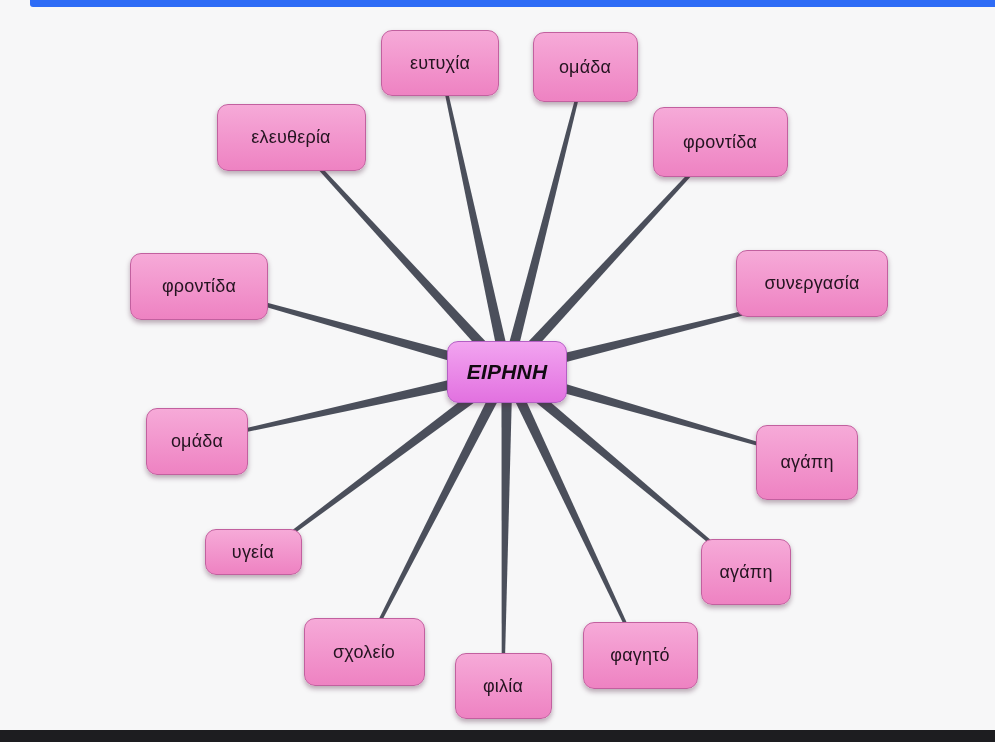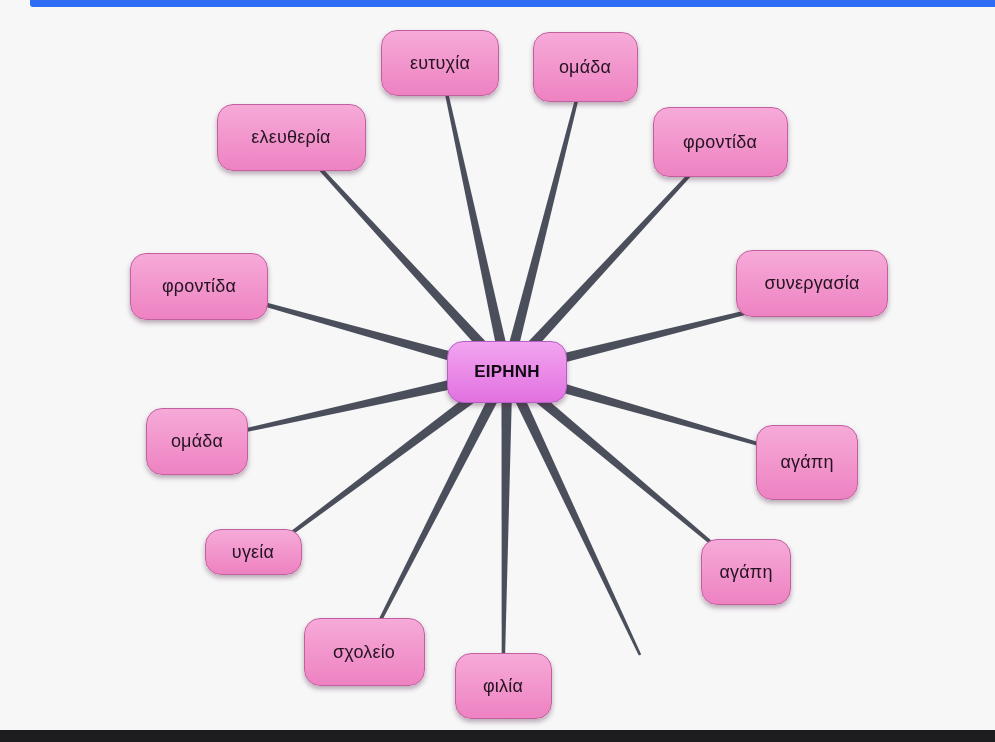--- a/index.html
+++ b/index.html
@@ -39,35 +39,36 @@
   }
   .node-layer {
     position: absolute;
     inset: 0;
   }
   .mm-node {
     position: absolute;
     display: flex;
     align-items: center;
     justify-content: center;
-    border-radius: 16px;
+    border-radius: 11px;
     box-sizing: border-box;
     cursor: pointer;
     font-size: 18px;
     letter-spacing: 0.2px;
     box-shadow: 0 3px 5px rgba(70, 25, 55, 0.35);
     user-select: none;
   }
   .mm-node .label {
     pointer-events: none;
     white-space: nowrap;
   }
   .mm-node.center .label {
     font-weight: bold;
-    font-size: 17px;
+    font-size: 21px;
+    font-style: italic;
   }
 </style>
 </head>
 <body style="background: rgb(247, 247, 248);">
 
 <div class="canvas">
   <div class="top-bar" style="background: rgb(46, 108, 246);"></div>
   <svg class="edges" width="995" height="742" viewBox="0 0 995 742">
       <polygon points="512.4,370.8 441.3,62.7 438.7,63.3 501.6,373.2" fill="#4b4f5b"></polygon>
       <polygon points="512.3,373.4 586.3,67.3 583.7,66.7 501.7,370.6" fill="#4b4f5b"></polygon>
@@ -95,20 +96,23 @@
       </div>
       <div class="mm-node" style="left: 736px; top: 250px; width: 152px; height: 67px; background: linear-gradient(rgb(246, 170, 216), rgb(238, 130, 194)); border: 1.5px solid rgb(194, 96, 159); color: rgb(36, 20, 32);">
         <span class="label">συνεργασία</span>
       </div>
       <div class="mm-node" style="left: 756px; top: 425px; width: 102px; height: 75px; background: linear-gradient(rgb(246, 170, 216), rgb(238, 130, 194)); border: 1.5px solid rgb(194, 96, 159); color: rgb(36, 20, 32);">
         <span class="label">αγάπη</span>
       </div>
       <div class="mm-node" style="left: 701px; top: 539px; width: 90px; height: 66px; background: linear-gradient(rgb(246, 170, 216), rgb(238, 130, 194)); border: 1.5px solid rgb(194, 96, 159); color: rgb(36, 20, 32);">
         <span class="label">αγάπη</span>
       </div>
+      <div class="mm-node" style="left: 582.5px; top: 621.5px; width: 115px; height: 67px; background: linear-gradient(rgb(246, 170, 216), rgb(238, 130, 194)); border: 1.5px solid rgb(194, 96, 159); color: rgb(36, 20, 32);">
+        <span class="label">φαγητό</span>
+      </div>
       <div class="mm-node" style="left: 454.5px; top: 653px; width: 97px; height: 66px; background: linear-gradient(rgb(246, 170, 216), rgb(238, 130, 194)); border: 1.5px solid rgb(194, 96, 159); color: rgb(36, 20, 32);">
         <span class="label">φιλία</span>
       </div>
       <div class="mm-node" style="left: 303.5px; top: 618px; width: 121px; height: 68px; background: linear-gradient(rgb(246, 170, 216), rgb(238, 130, 194)); border: 1.5px solid rgb(194, 96, 159); color: rgb(36, 20, 32);">
         <span class="label">σχολείο</span>
       </div>
       <div class="mm-node" style="left: 204.5px; top: 529px; width: 97px; height: 46px; background: linear-gradient(rgb(246, 170, 216), rgb(238, 130, 194)); border: 1.5px solid rgb(194, 96, 159); color: rgb(36, 20, 32);">
         <span class="label">υγεία</span>
       </div>
       <div class="mm-node" style="left: 146px; top: 407.5px; width: 102px; height: 67px; background: linear-gradient(rgb(246, 170, 216), rgb(238, 130, 194)); border: 1.5px solid rgb(194, 96, 159); color: rgb(36, 20, 32);">

